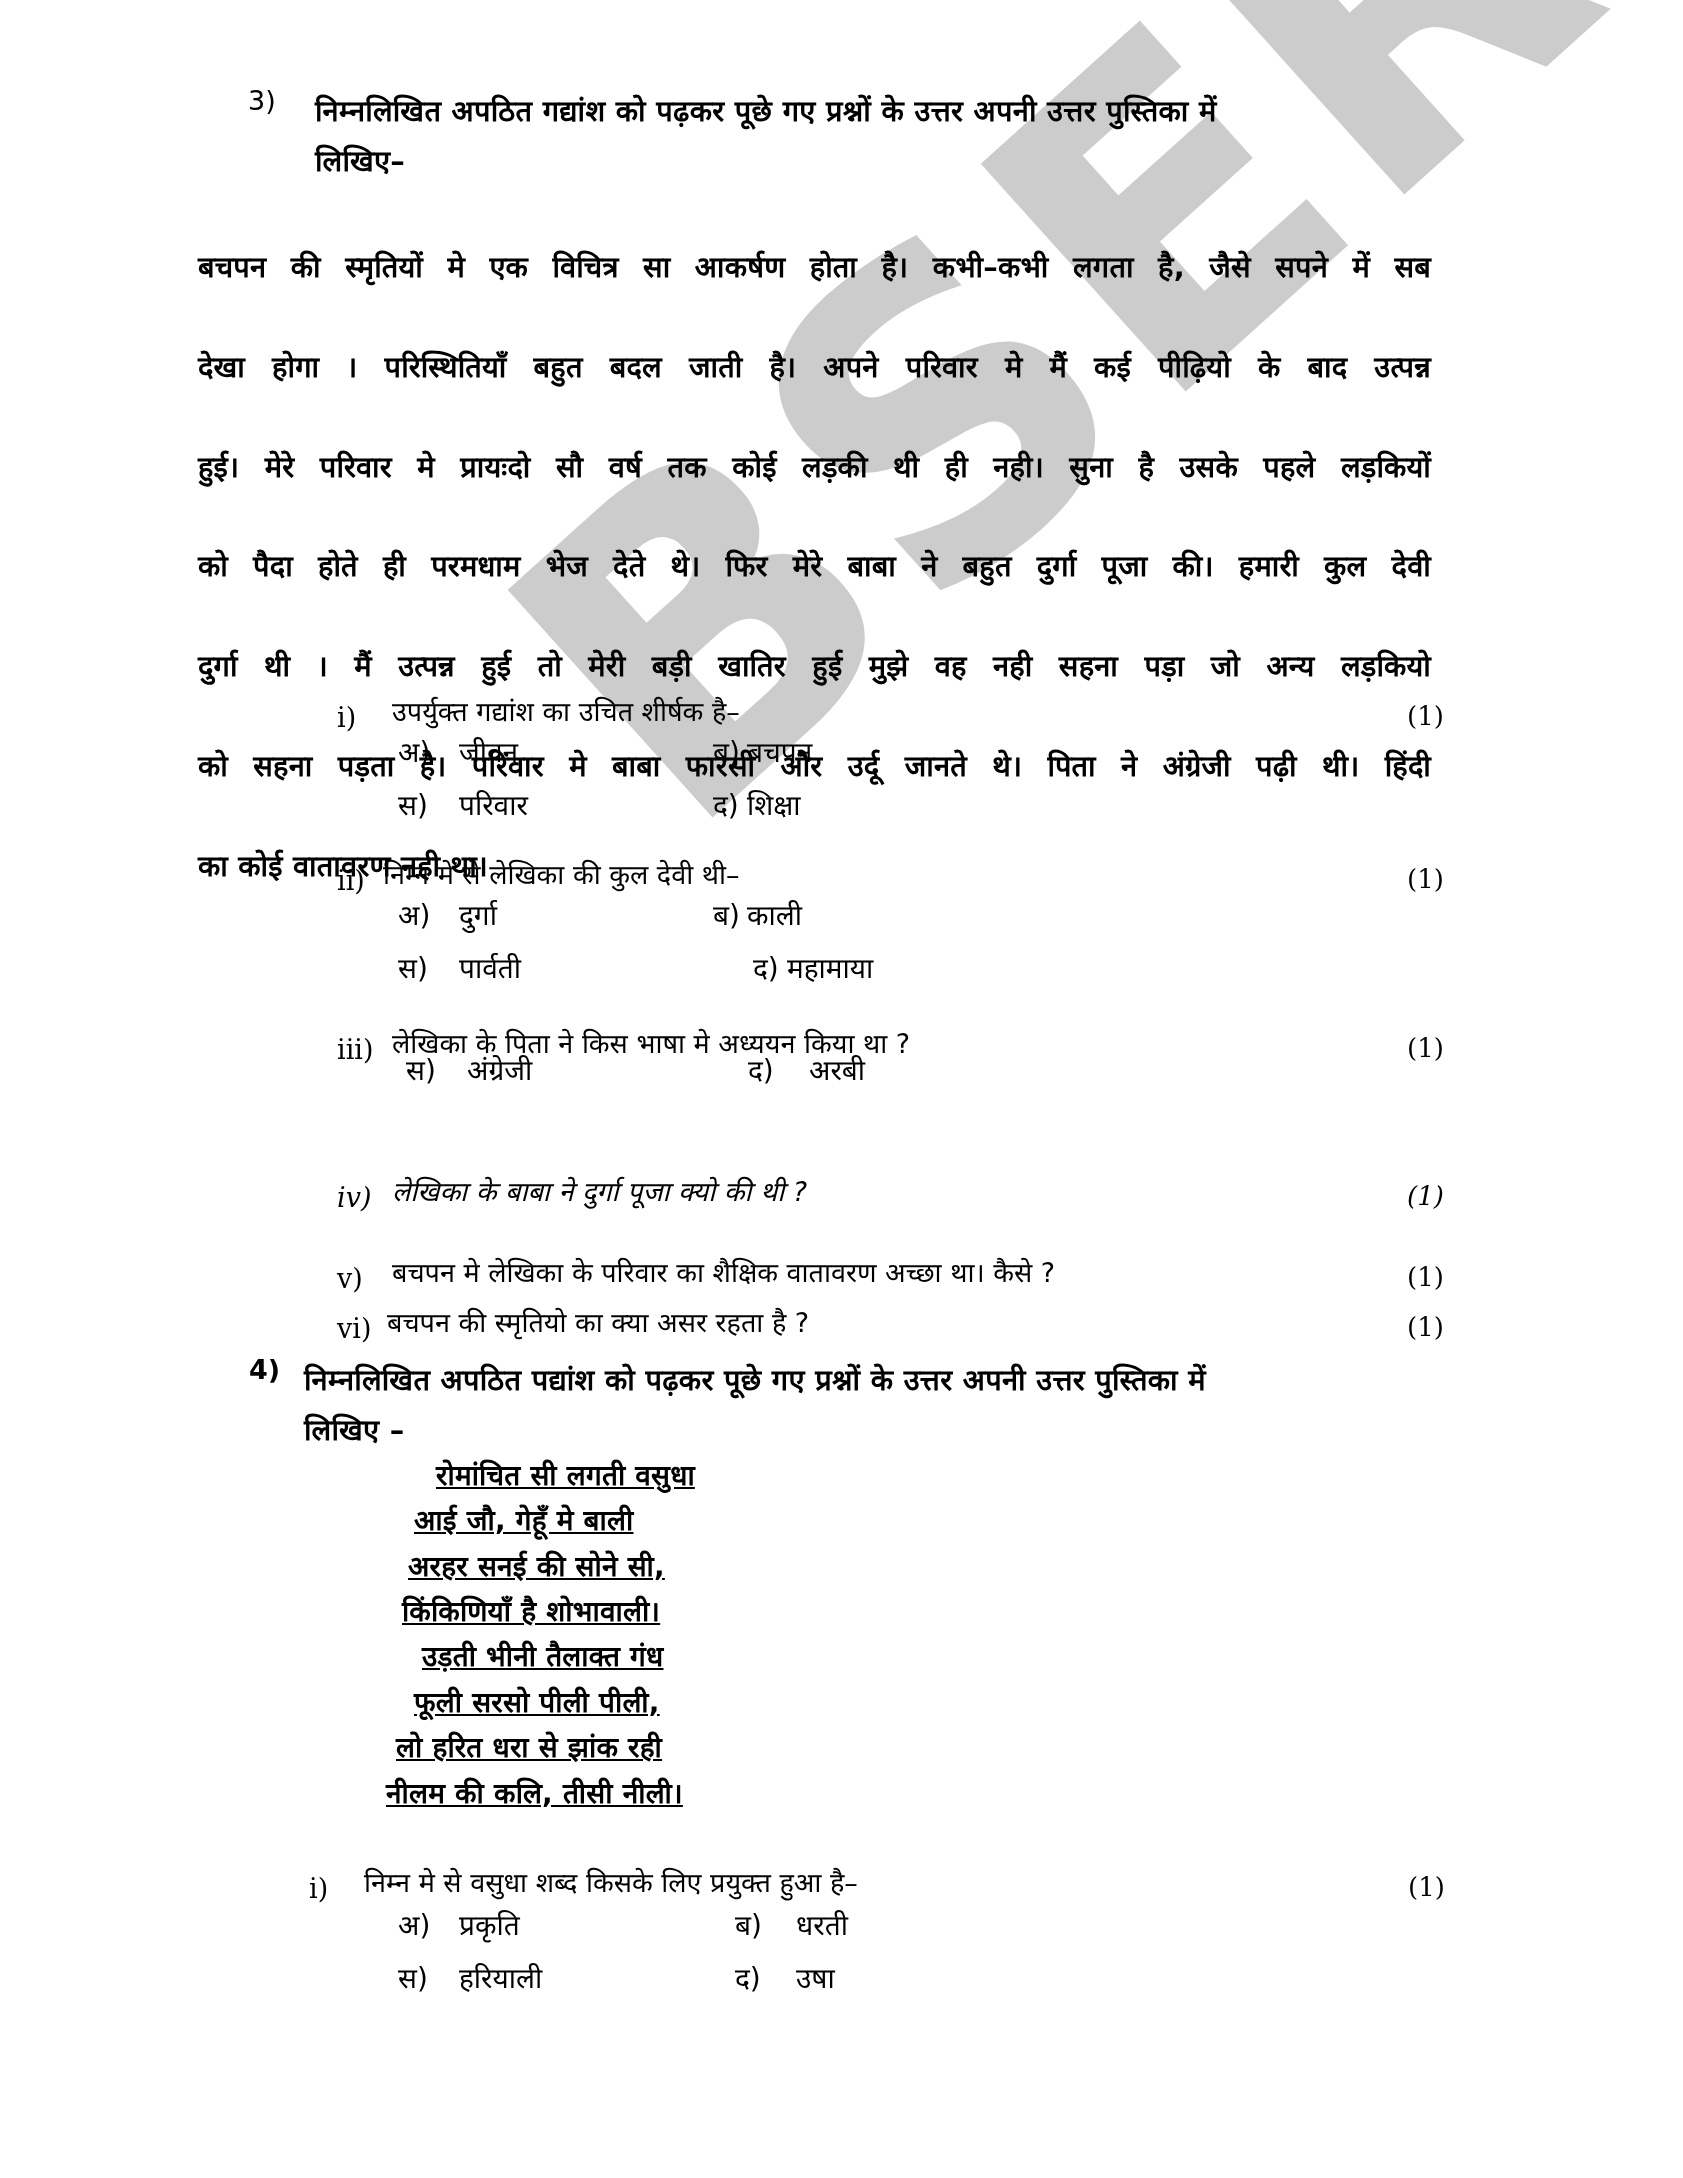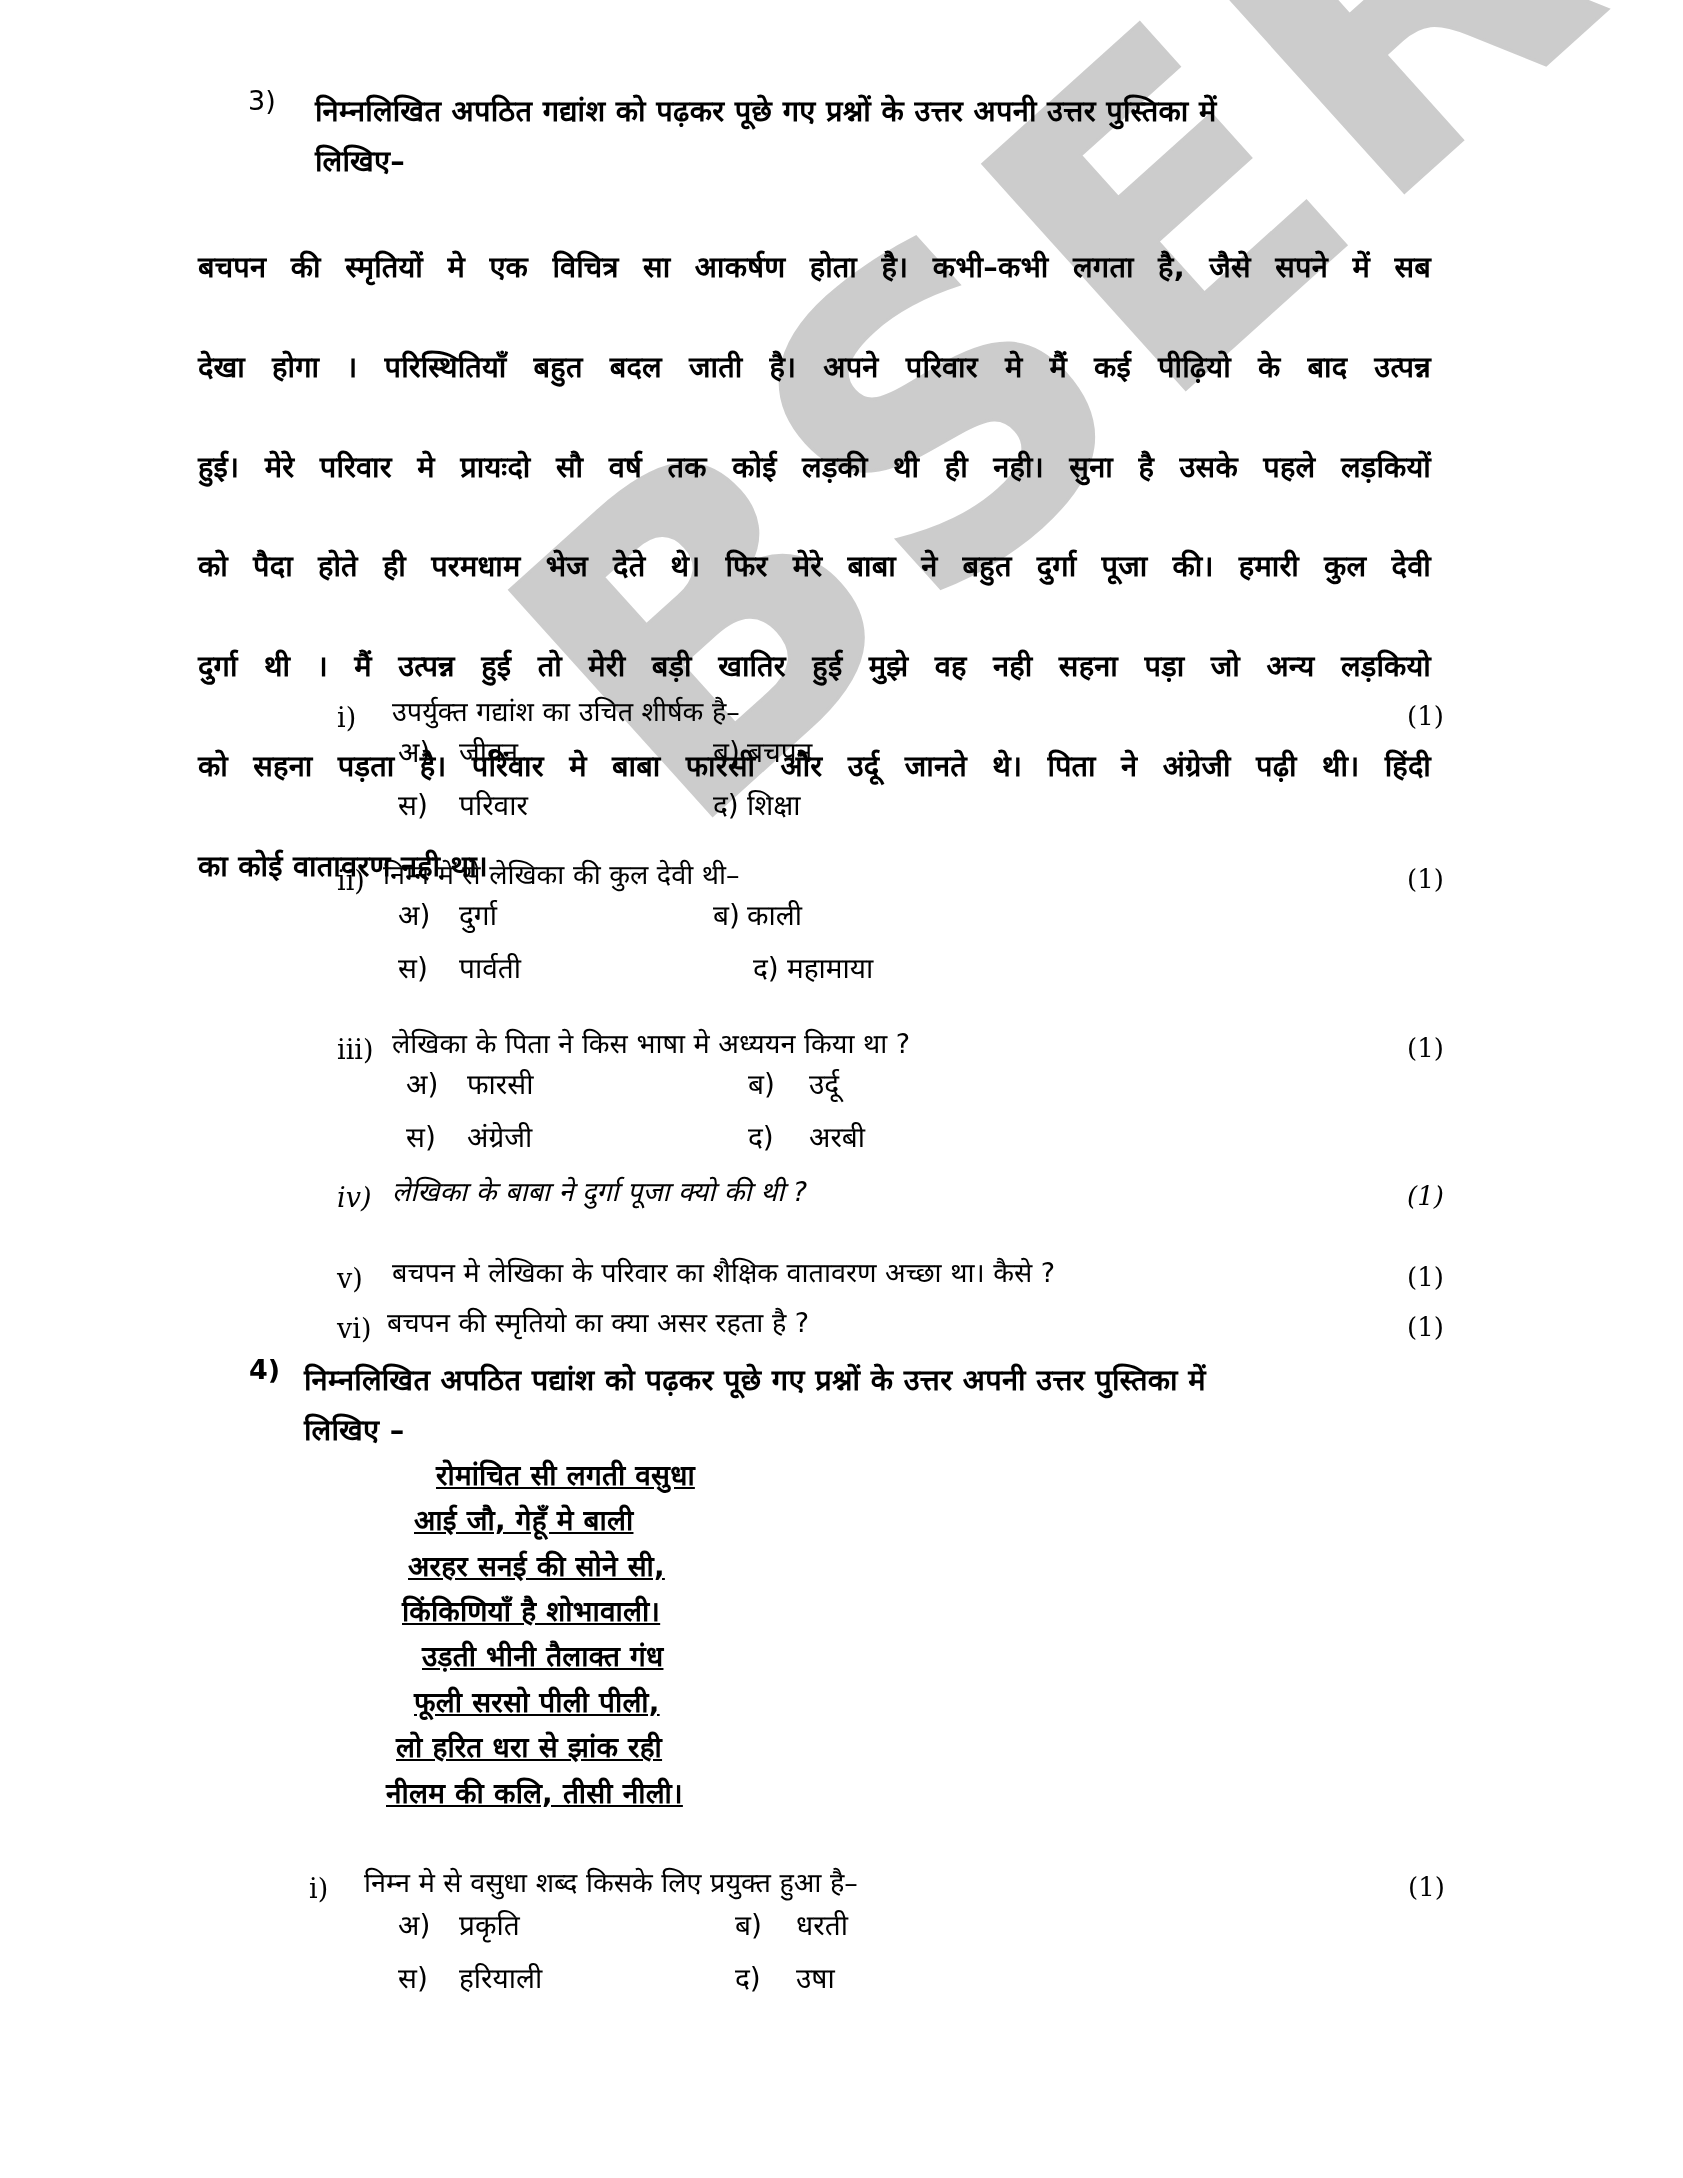--- a/index.html
+++ b/index.html
@@ -244,28 +244,20 @@
       </div>
     </div>
   </div>
 
   <div style="position:absolute; left:337px; top:1030px; width:1139px;">
     <div class="sub-q">
       <div class="sub-label">iii)</div>
       <div class="sub-text dv" style="margin-left:55px;">लेखिका के पिता ने किस भाषा मे अध्ययन किया था ?</div>
       <div class="marks">(1)</div>
     </div>
-    <div class="opt-row" style="margin-top:14px;">
-      <div class="opt dv" style="left:69px;">
-        <span class="opt-key">अ)</span><span>फारसी</span>
-      </div>
-      <div class="opt dv" style="left:411px;">
-        <span class="opt-key">ब)</span><span>उर्दू</span>
-      </div>
-    </div>
     <div class="opt-row">
       <div class="opt dv" style="left:69px;">
         <span class="opt-key">स)</span><span>अंग्रेजी</span>
       </div>
       <div class="opt dv" style="left:411px;">
         <span class="opt-key">द)</span><span>अरबी</span>
       </div>
     </div>
   </div>
 

